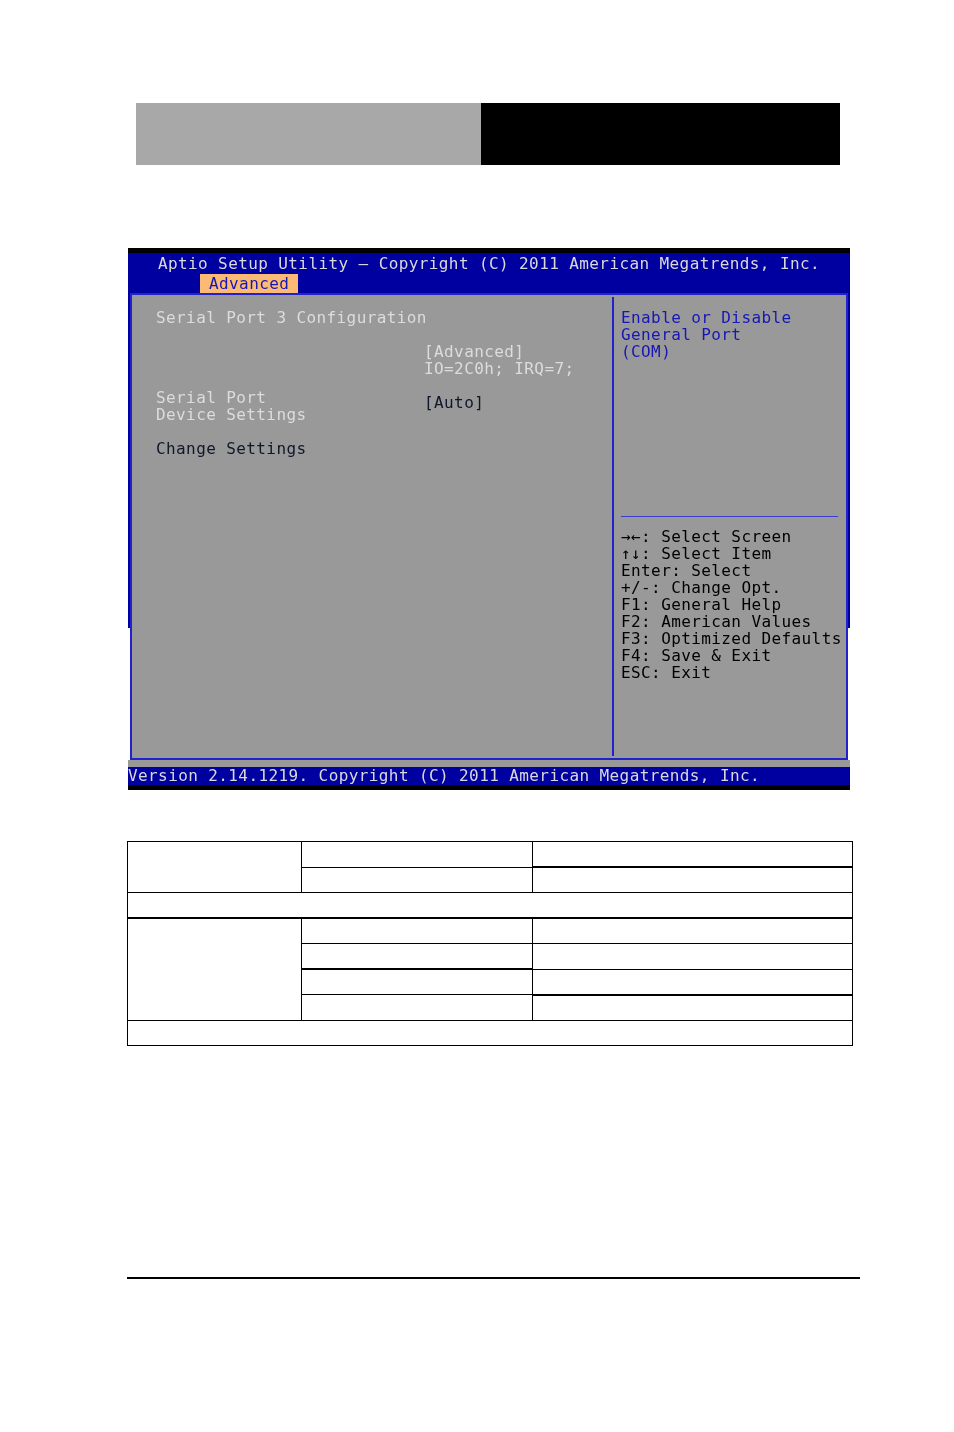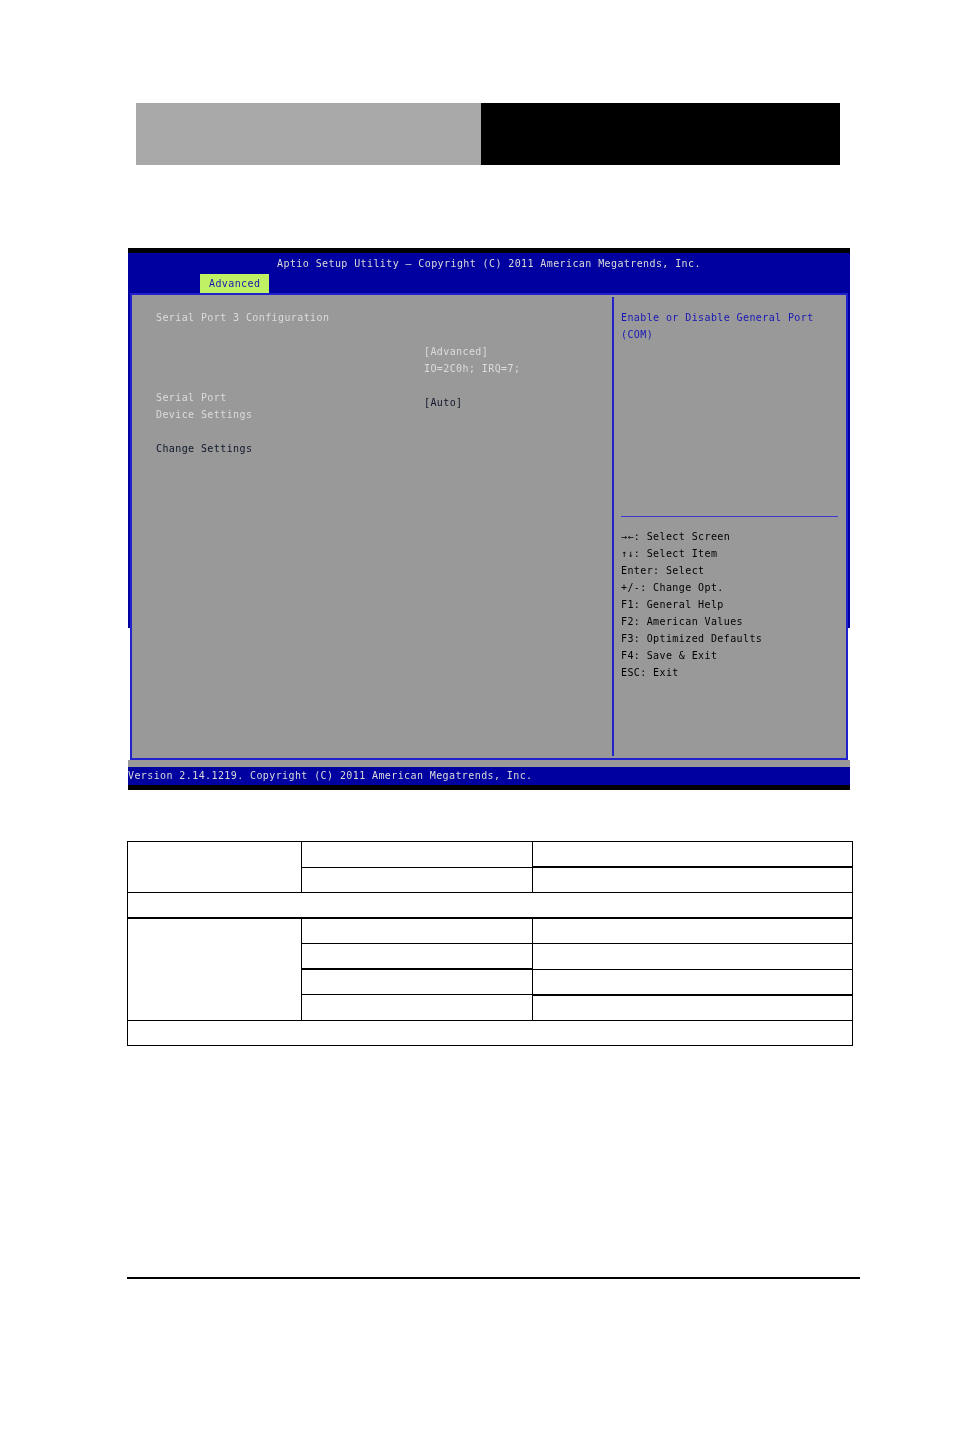--- a/index.html
+++ b/index.html
@@ -29,21 +29,21 @@
 
   
   .bios {
     position: absolute;
     left: 128px;
     top: 248px;
     width: 722px;
     height: 380px;
     background: #0000a0;
     font-family: "DejaVu Sans Mono", "Liberation Mono", monospace;
-    font-size: 10px;
+    font-size: 16px;
     line-height: 17px;
     letter-spacing: 0.4px;
   }
   .bios-topstrip {
     position: absolute; left: 0; top: 0; width: 100%; height: 5px;
     background: #000000;
   }
   .bios-titlebar {
     position: absolute; left: 0; top: 5px; width: 100%; height: 21px;
     color: #d9d9d9;
@@ -51,21 +51,21 @@
     line-height: 21px;
     white-space: pre;
   }
   .bios-tabrow {
     position: absolute; left: 0; top: 26px; width: 100%; height: 19px;
   }
   .bios-tab {
     position: absolute; left: 72px; top: 0;
     height: 19px; line-height: 19px;
     padding: 0 9px;
-    background: #bef264;
+    background: #fdba74;
     color: #1717b5;
     white-space: pre;
   }
 
   .bios-body {
     position: absolute;
     left: 2px; top: 45px;
     width: 718px;
     height: 467px;
     background: #999999;

